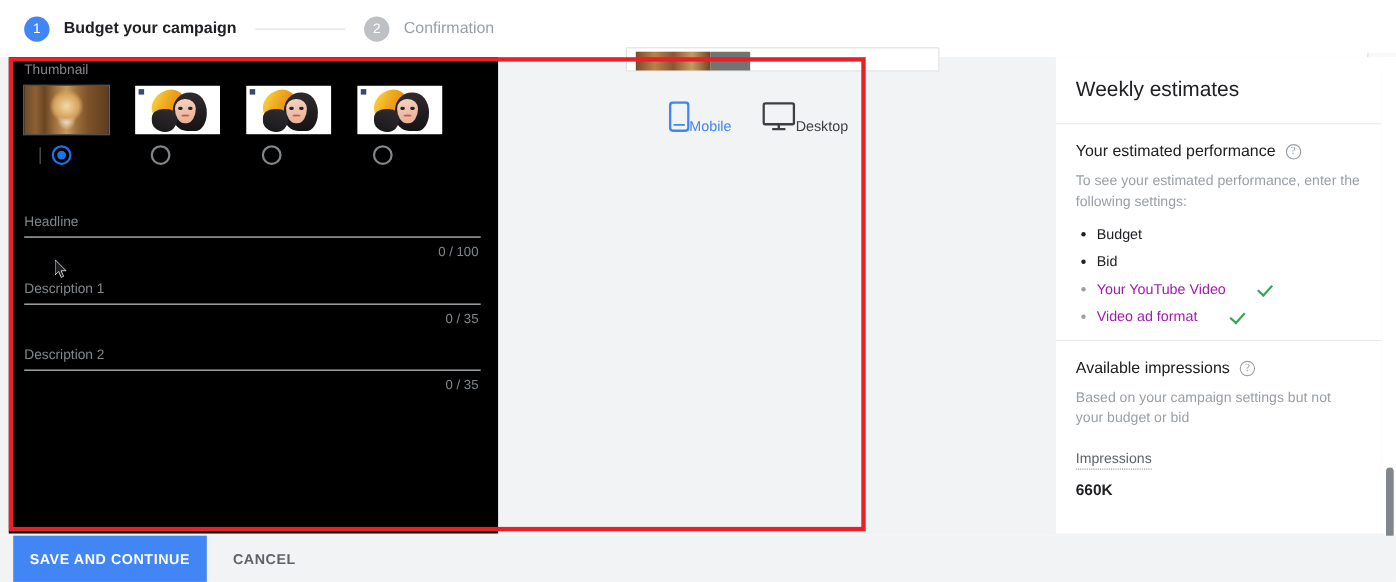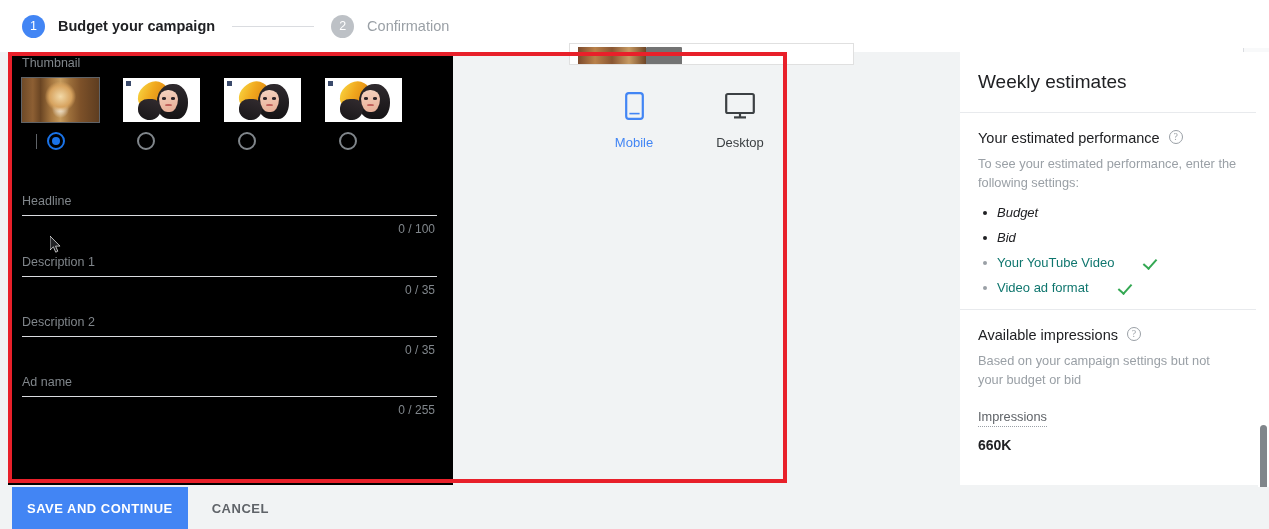--- a/index.html
+++ b/index.html
@@ -180,21 +180,21 @@
     background: #737373; color: #ffffff;
     font-size: 10px; font-weight: bold;
     line-height: 14px;
     border-radius: 1px;
   }
   #device-toggle {
     position: absolute; left: 150px; top: 40px;
     display: flex; gap: 44px;
   }
   .device-opt {
-    display: flex; flex-direction: column; align-items: center;
+    display: flex; flex-direction: row; align-items: center;
     width: 62px;
     justify-content: flex-end;
   }
   .device-opt .dev-label {
     font-size: 13px; margin-top: 11px; font-weight: 500;
   }
   .device-opt.active .dev-label { color: #4285f4; }
   .device-opt.inactive .dev-label { color: #3c4043; }
 
   
@@ -213,21 +213,21 @@
   }
   #est-title {
     font-size: 19px; color: #202124;
     padding: 19px 0 0 18px;
   }
   #est-divider {
     margin-top: 19px; height: 1px; background: #e8eaed;
   }
   .est-block { padding: 17px 18px 0 18px; }
   .est-head {
-    display: flex; 
+    display: flex; align-items: center;
     font-size: 14.5px; color: #202124;
   }
   .help-icon {
     width: 14px; height: 14px; border-radius: 50%;
     border: 1.3px solid #9aa0a6; color: #9aa0a6;
     font-size: 10px; line-height: 12px; text-align: center;
     margin-left: 9px; box-sizing: border-box; flex: none;
     font-family: "Liberation Serif", serif;
   }
   .est-desc {
@@ -237,23 +237,23 @@
   .est-list { margin: 13px 0 0 0; padding: 0; list-style: none; }
   .est-list li {
     font-size: 13px; margin-bottom: 10px;
     display: flex; align-items: center;
     position: relative; padding-left: 19px;
   }
   .est-list li::before {
     content: ""; position: absolute; left: 5px; top: 6px;
     width: 4px; height: 4px; border-radius: 50%;
   }
-  .est-list li.req { color: #202124; font-style: italic; }
+  .est-list li.req { color: #202124; }
   .est-list li.req::before { background: #202124; }
-  .est-list li.done { color: #0f766e; gap: 23px; }
+  .est-list li.done { color: #a21caf; gap: 23px; }
   .est-list li.done::before { background: #9aa0a6; }
   .check {
     margin-left: 8px; width: 15px; height: 11px;
     position: relative; flex: none;
   }
   .check::after {
     content: ""; position: absolute; left: 1px; top: -1px;
     width: 6px; height: 11px;
     border: solid #34a853; border-width: 0 2px 2px 0;
     transform: rotate(42deg);
@@ -432,25 +432,20 @@
     </div>
     <div style="height:18px"></div>
 
     <div class="field">
       <div class="field-label">Description 2</div>
       <div class="field-line"></div>
       <div class="field-counter">0 / 35</div>
     </div>
     <div style="height:18px"></div>
 
-    <div class="field">
-      <div class="field-label">Ad name</div>
-      <div class="field-line"></div>
-      <div class="field-counter">0 / 255</div>
-    </div>
   </div>
 
   <div id="preview-col">
 
     <div id="video-card">
       <div id="video-thumb-strip"></div>
       <div id="video-duration">09:55</div>
     </div>
 
     <div id="frag-a"></div>

